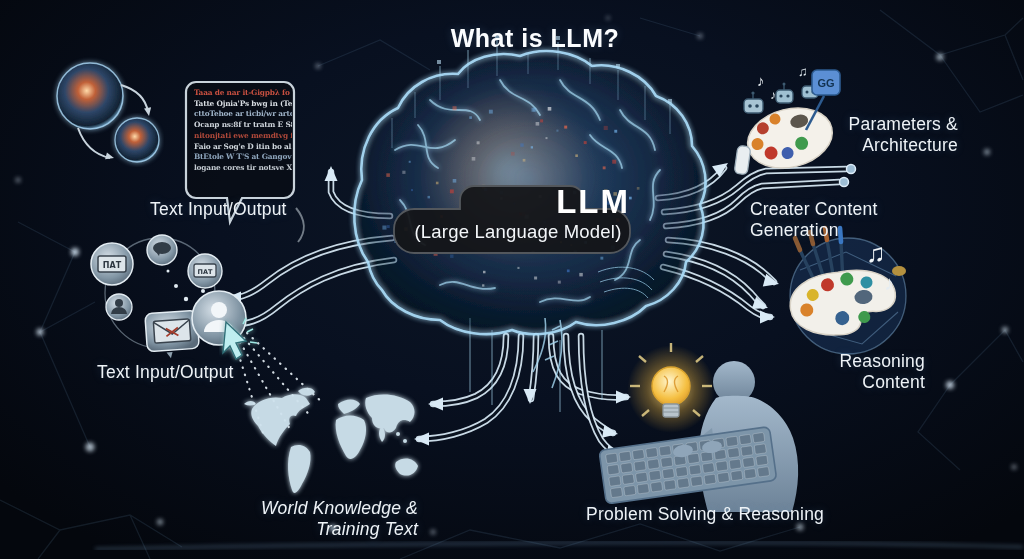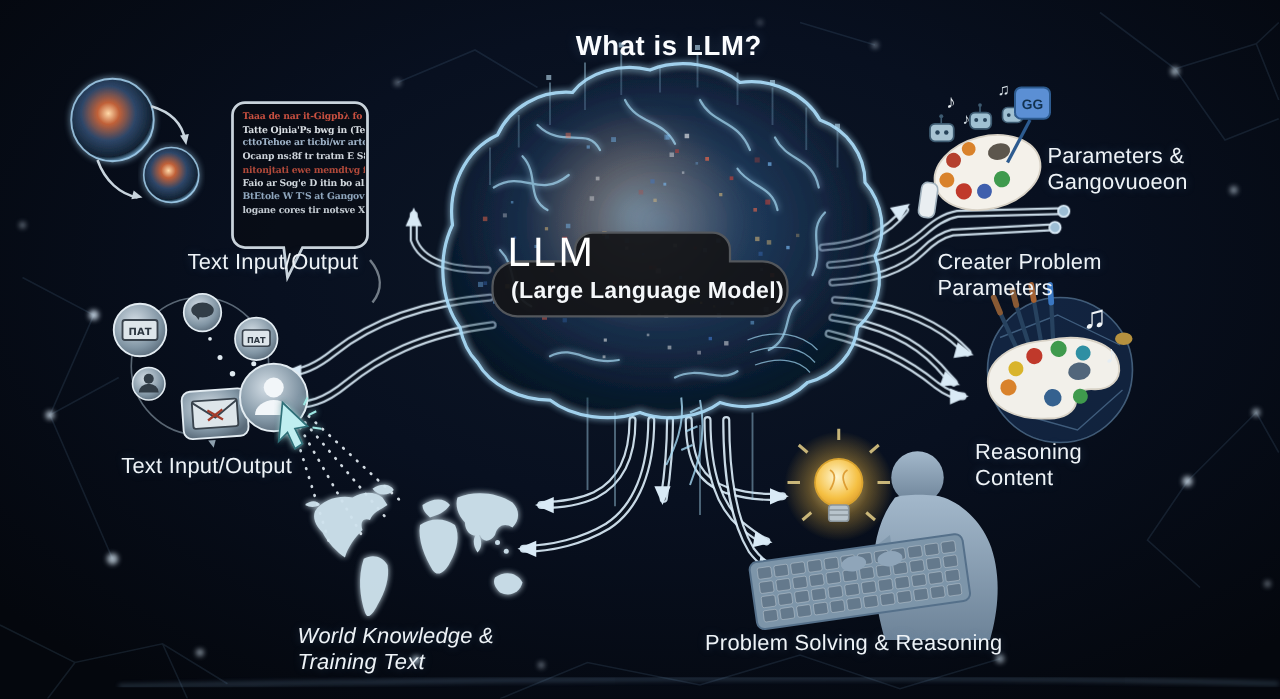--- a/index.html
+++ b/index.html
@@ -2,28 +2,28 @@
 <html><head>
 <meta charset="utf-8">
 <style>
   html,body{margin:0;padding:0;background:#04070d;}
   #canvas{position:relative;width:1024px;height:559px;overflow:hidden;
     background:radial-gradient(ellipse 700px 420px at 52% 38%, #0d1726 0%, #081020 45%, #04070d 100%);
     font-family:"Liberation Sans",sans-serif;}
   svg{position:absolute;left:0;top:0;}
   .lbl{position:absolute;color:#eef3f7;font-size:17.5px;line-height:1.18;
     letter-spacing:.2px;text-shadow:0 0 8px rgba(120,170,220,.25);}
-  .center{text-align:left;}
+  .center{text-align:right;}
   #title{position:absolute;left:380px;top:24px;width:310px;text-align:center;
-    color:#fbfdff;font-size:22px;font-weight:bold;letter-spacing:.5px;
+    color:#fbfdff;font-size:25px;font-weight:bold;letter-spacing:.5px;
     text-shadow:0 0 10px rgba(150,200,250,.2);}
-  #badge-acronym{position:absolute;left:406px;top:183px;width:224px;text-align:left;
-    color:#ffffff;font-size:33px;font-weight:normal;letter-spacing:2px;}
+  #badge-acronym{position:absolute;left:406px;top:183px;width:224px;text-align:right;
+    color:#ffffff;font-size:33px;font-weight:bold;letter-spacing:2px;}
   #badge-subtitle{position:absolute;left:398px;top:221px;width:240px;text-align:center;
-    color:#f4f7fa;font-size:18.5px;letter-spacing:.2px;font-weight:bold;}
+    color:#f4f7fa;font-size:18.5px;letter-spacing:.2px;}
   #bubble-text{position:absolute;left:194px;top:88px;width:98px;height:112px;overflow:hidden;
     font-family:"DejaVu Serif",serif;font-size:7.4px;font-weight:bold;line-height:1.45;
     white-space:nowrap;letter-spacing:-.2px;}
   #bubble-text div:nth-child(1){color:#c85040;}
   #bubble-text div:nth-child(2){color:#d8dde2;}
   #bubble-text div:nth-child(3){color:#9fb3c8;}
   #bubble-text div:nth-child(4){color:#cdd3da;}
   #bubble-text div:nth-child(5){color:#b0493a;}
   #bubble-text div:nth-child(6){color:#cfd6dc;}
   #bubble-text div:nth-child(7){color:#8fa6bd;}
@@ -584,25 +584,25 @@
 
 <div class="lbl center" style="left:238px;top:498px;width:180px;font-style:italic;">
   <div>World Knowledge &amp;</div>
   <div>Training Text</div>
 </div>
 
 <div class="lbl center" style="left:564px;top:504px;width:260px;">Problem Solving &amp; Reasoning</div>
 
 <div class="lbl center" style="left:838px;top:114px;width:120px;">
   <div>Parameters &amp;</div>
-  <div>Gangovuoeon</div>
+  <div>Architecture</div>
 </div>
 
 <div class="lbl" style="left:750px;top:199px;width:150px;">
-  <div>Creater Problem</div>
-  <div>Parameters</div>
+  <div>Creater Content</div>
+  <div>Generation</div>
 </div>
 
 <div class="lbl center" style="left:780px;top:351px;width:145px;">
   <div>Reasoning Content</div>
 </div>
 
 </div>
 
 </body></html>

